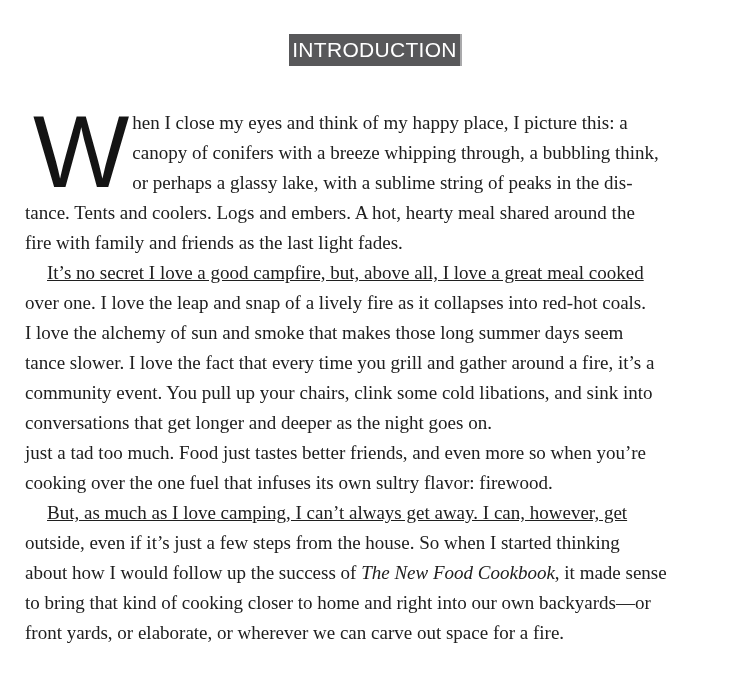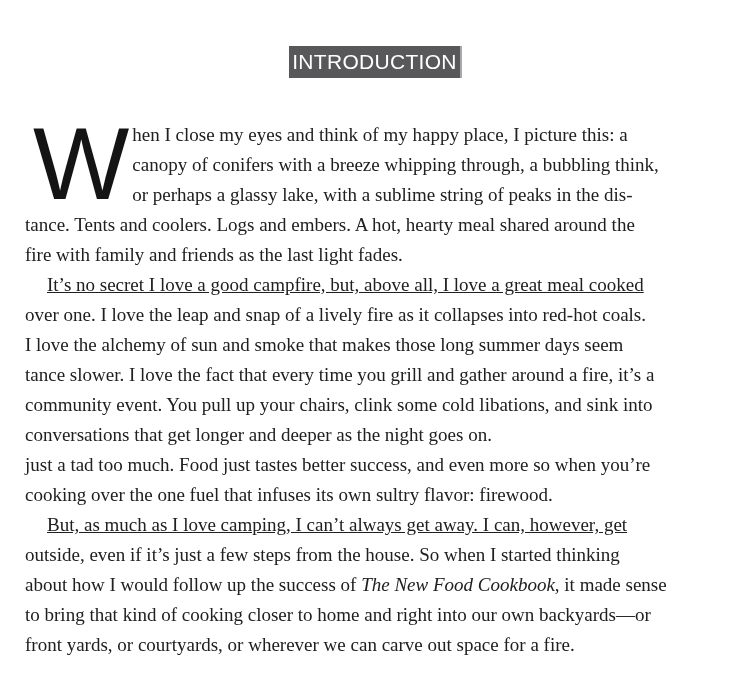--- a/index.html
+++ b/index.html
@@ -16,21 +16,21 @@
     box-sizing: border-box;
     width: 751px;
     height: 692px;
     padding: 30px 25px 0 25px;
     background: var(--background, #ffffff);
     color: var(--text, #202020);
     font-family: "Liberation Serif", "DejaVu Serif", serif;
   }
   .badge {
     width: fit-content;
-    margin: 16px auto;
+    margin: 4px auto;
     background: var(--badge-bg, #58585a);
     color: var(--badge-text, #ffffff);
     border-right: 2px solid var(--badge-edge, #a9a9ab);
     font-family: "Liberation Sans", "DejaVu Sans", sans-serif;
     font-size: 21px;
     line-height: 32px;
     padding: 0 3px;
     letter-spacing: 0.3px;
   }
   .article {
@@ -79,24 +79,24 @@
       </div>
       <div class="paragraph">
         <div class="line indent"><span>It’s no secret I love a good campfire, but, above all, I love a great meal cooked</span></div>
         <div class="line"><span>over one. I love the leap and snap of a lively fire as it collapses into red-hot coals.</span></div>
         <div class="line"><span>I love the alchemy of sun and smoke that makes those long summer days seem</span></div>
         <div class="line"><span>tance slower. I love the fact that every time you grill and gather around a fire, it’s a</span></div>
         <div class="line"><span>community event. You pull up your chairs, clink some cold libations, and sink into</span></div>
         <div class="line"><span>conversations that get longer and deeper as the night goes on.</span></div>
       </div>
       <div class="paragraph">
-        <div class="line"><span>just a tad too much. Food just tastes better success, and even more so when you’re</span></div>
+        <div class="line"><span>just a tad too much. Food just tastes better friends, and even more so when you’re</span></div>
         <div class="line"><span>cooking over the one fuel that infuses its own sultry flavor: firewood.</span></div>
       </div>
       <div class="paragraph">
         <div class="line indent"><span>But, as much as I love camping, I can’t always get away. I can, however, get</span></div>
         <div class="line"><span>outside, even if it’s just a few steps from the house. So when I started thinking</span></div>
         <div class="line"><span>about how I would follow up the success of </span><em>The New Food Cookbook</em><span>, it made sense</span></div>
         <div class="line"><span>to bring that kind of cooking closer to home and right into our own backyards—or</span></div>
-        <div class="line"><span>front yards, or courtyards, or wherever we can carve out space for a fire.</span></div>
+        <div class="line"><span>front yards, or elaborate, or wherever we can carve out space for a fire.</span></div>
       </div>
     </div>
 </div>
 
 </body></html>

